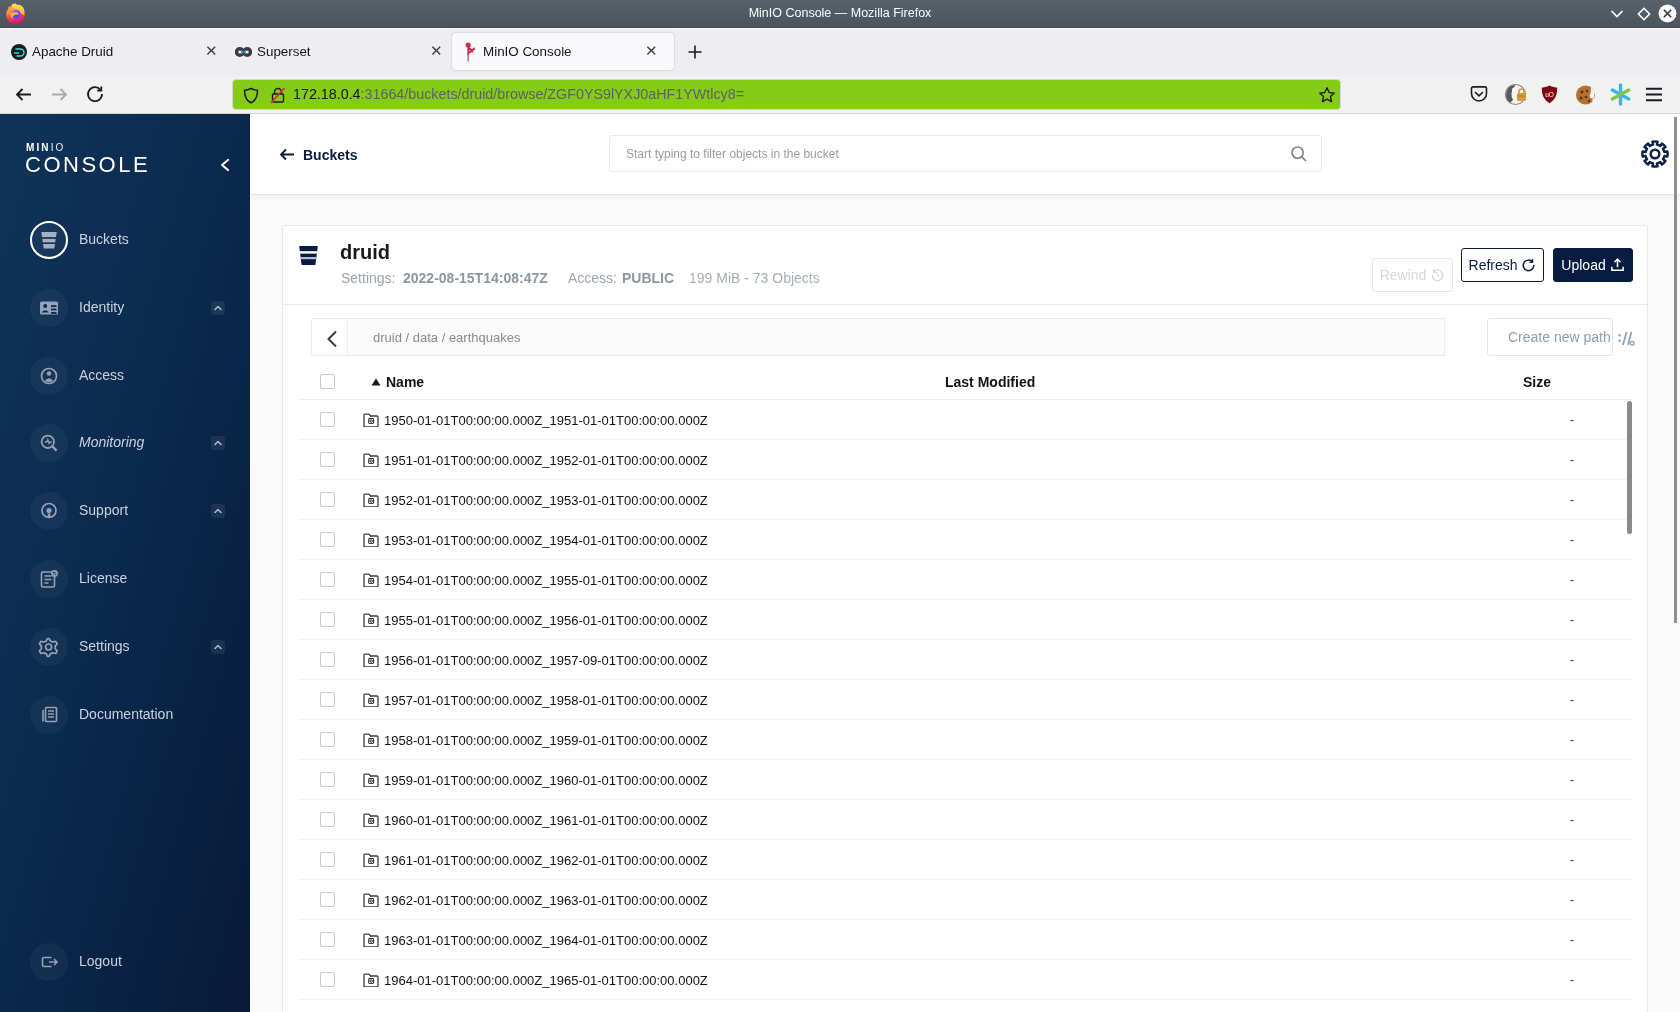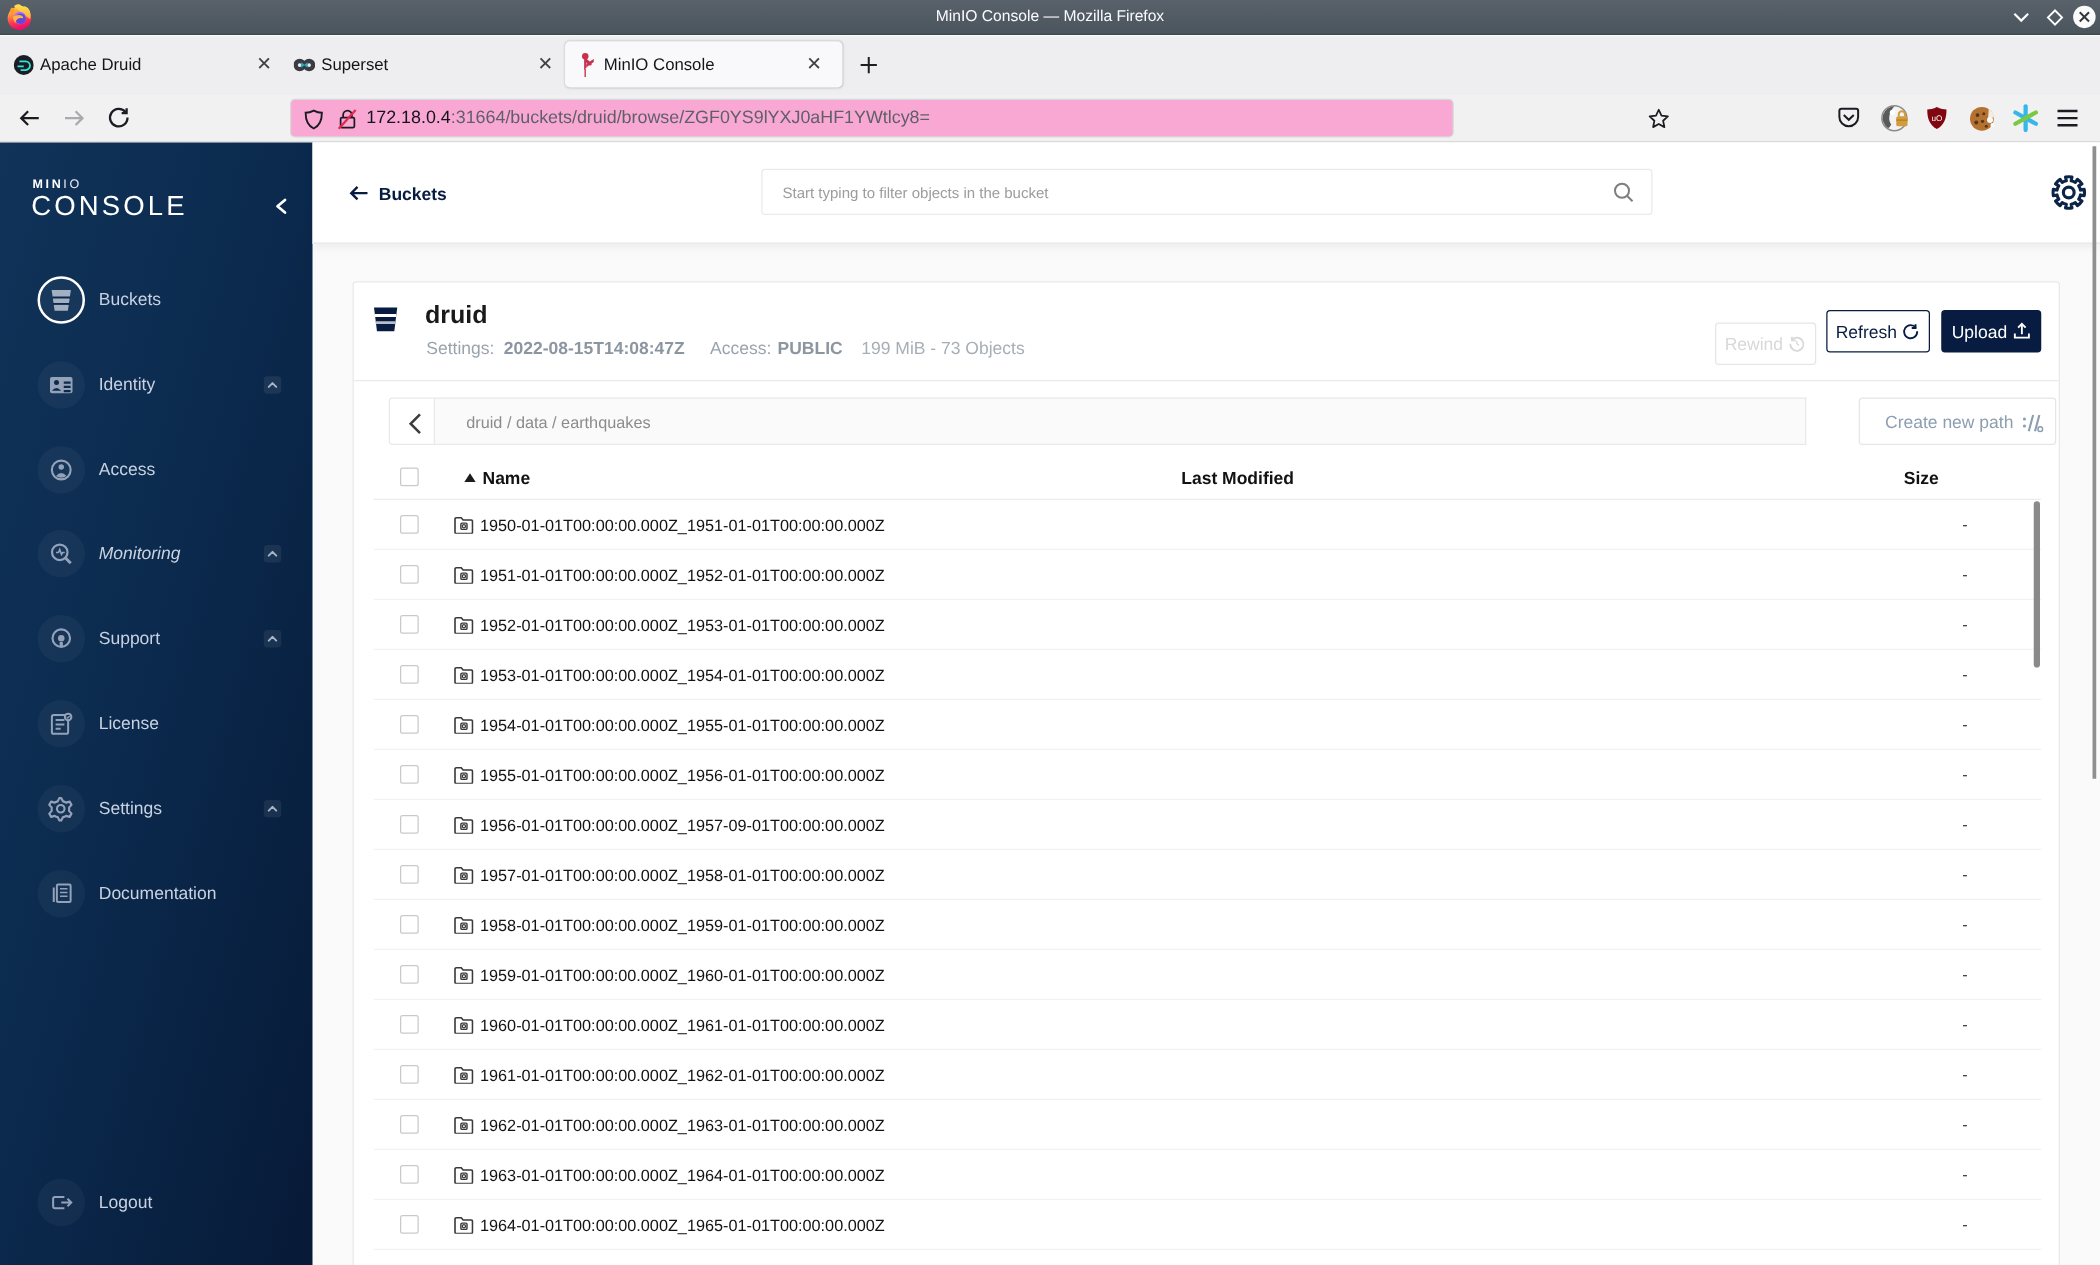--- a/index.html
+++ b/index.html
@@ -12,21 +12,21 @@
 #titletext { left:0; right:0; top:6px; text-align:center; color:#fbfbfe; font-size:12.5px; }
 
 
 #tabbar { left:0; top:28px; width:1680px; height:48px; background:#eeeef0; }
 .tabtxt { font-size:13.4px; color:#15141a; top:16px; }
 .tabx { font-size:15px; color:#3f3f46; top:14px; }
 #activetab { left:452px; top:5px; width:222px; height:37px; background:#f9f9fb; border-radius:4px; box-shadow:0 0 2px rgba(0,0,0,.25); }
 
 
 #toolbar { left:0; top:76px; width:1680px; height:38px; background:#f2f1f2; border-bottom:1px solid #d4d4d6; }
-#urlbox { left:232px; top:3px; width:931px; height:31px; background:#f9a8d4; border-radius:4px; border:1px solid #d7d7da; }
+#urlbox { left:232px; top:3px; width:1109px; height:31px; background:#84cc16; border-radius:4px; border:1px solid #d7d7da; }
 #urltext { left:60px; top:6px; font-size:14.3px; color:#15141a; white-space:nowrap; }
 #urltext span { color:#5f5f68; }
 
 
 #app { left:0; top:114px; width:1680px; height:898px; background:#fafafa; }
 
 
 #sidebar { left:0; top:0; width:250px; height:898px; background:linear-gradient(106deg,#113359 0%,#0b2a4e 45%,#071a37 100%); }
 .mi { position:absolute; }
 .micirc { width:38px; height:38px; border-radius:50%; left:30px; background:rgba(255,255,255,.04); }
@@ -49,21 +49,21 @@
 .btn { position:absolute; top:2px; height:34px; border-radius:3px; font-size:14px; text-align:center; line-height:32px; }
 #btn-rewind { left:1073px; width:81px; border:1px solid #e5e5e5; color:#d8d8d8; background:#fff;margin-top:10px; }
 #btn-refresh { left:1162px; width:83px; border:1px solid #081C42; color:#081C42; background:#fff; }
 #btn-upload { left:1254px; width:80px; border:1px solid #081C42; color:#fff; background:#081C42; }
 
 
 #crumbwrap { left:28px; top:92px; width:1334px; height:38px; }
 #crumbback { position:absolute; left:0; top:0; width:37px; height:38px; background:#fff; border:1px solid #e9e9e9; border-radius:3px 0 0 3px; }
 #crumbbar { position:absolute; left:37px; top:0; width:1097px; height:38px; background:#fafafa; border:1px solid #e9e9e9; border-left:none; }
 #crumbtxt { position:absolute; left:25px; top:11px; font-size:13px; color:#8b8b8b; }
-#btn-newpath { position:absolute; left:1176px; top:0; width:158px; height:38px; background:#fff; border:1px solid #e5e5e5; border-radius:3px; color:#8c9fb0; font-size:14px; }
+#btn-newpath { position:absolute; left:1176px; top:0; width:126px; height:38px; background:#fff; border:1px solid #e5e5e5; border-radius:3px; color:#8c9fb0; font-size:14px; }
 
 
 #thead { left:16px; top:140px; width:1334px; height:34px; border-bottom:1px solid #ececec; font-weight:bold; font-size:14px; color:#121212; }
 .cb { position:absolute; width:15px; height:15px; border:1px solid #c9c9c9; border-radius:2px; background:#fff; }
 #tbody { left:16px; top:174px; width:1334px; }
 .row { position:relative; width:1334px; height:40px; border-bottom:1px solid #f2f2f2; font-size:13px; color:#131313; }
 .rname { position:absolute; left:85px; top:13px; }
 .rdash { position:absolute; left:1263px; top:12px; width:20px; text-align:center; color:#3a3a3a; }
 #innerscroll { left:1344px; top:175px; width:5px; height:133px; background:#8a8a8a; border-radius:3px; }
 

